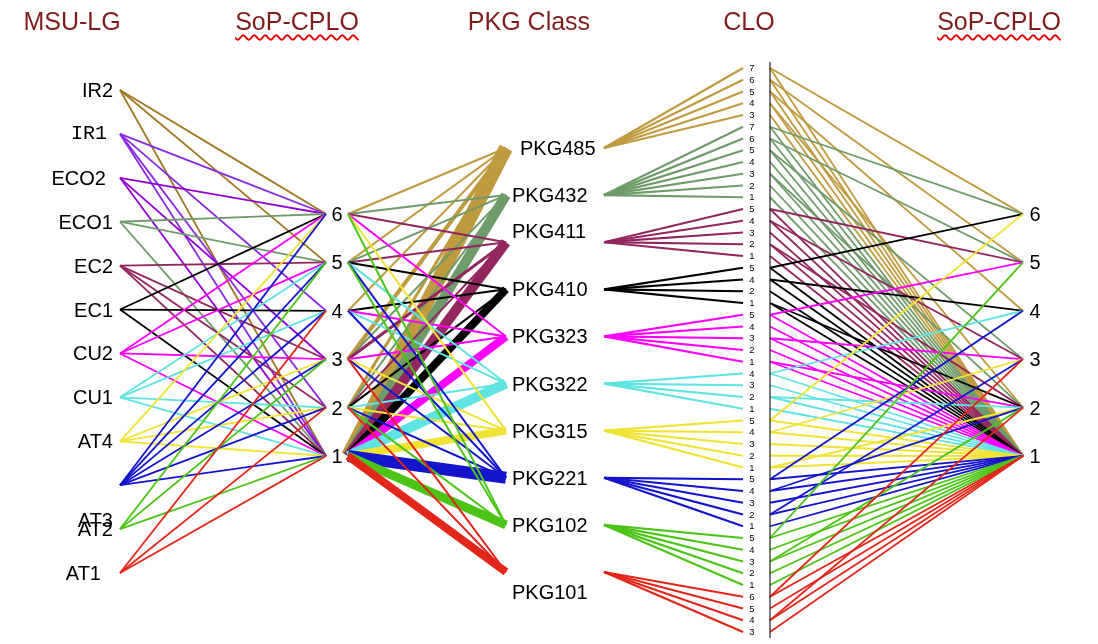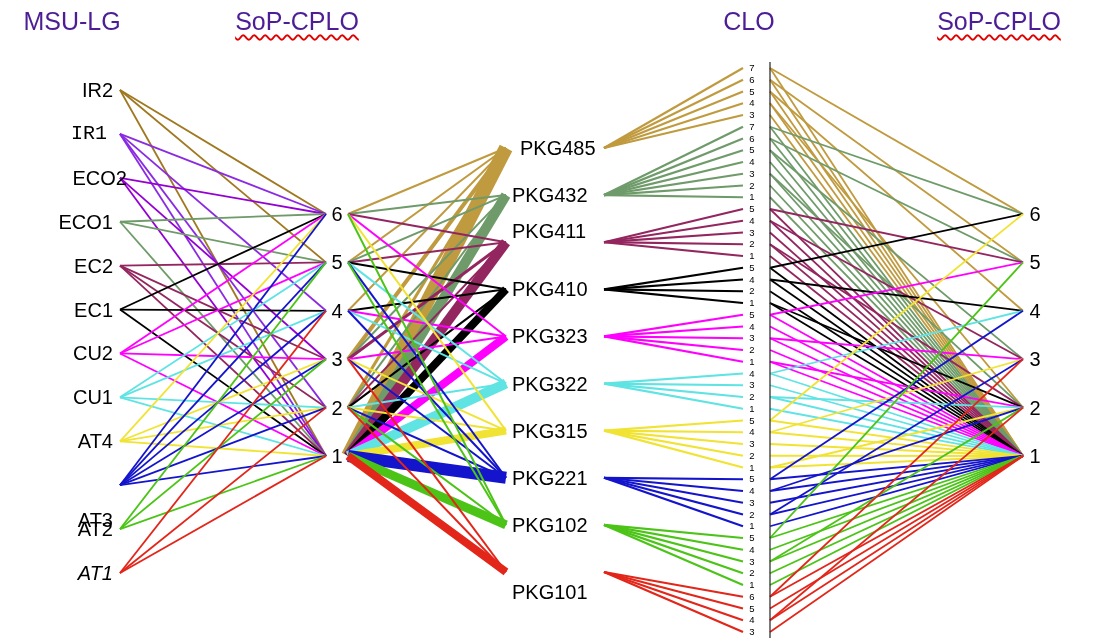--- a/index.html
+++ b/index.html
@@ -3,21 +3,21 @@
 <meta charset="utf-8">
 <style>
   html,body{margin:0;padding:0;background:#fff;}
   #canvas{
     position:relative;width:1098px;height:644px;background:#fff;overflow:hidden;
     font-family:"Liberation Sans",sans-serif;color:#000;
   }
   #edges{position:absolute;left:0;top:0;width:1098px;height:644px;}
   .hdr{
     position:absolute;top:6px;transform:translateX(-50%);
-    font-size:25px;line-height:1.2;white-space:nowrap;color:#4c1d95;
+    font-size:25px;line-height:1.2;white-space:nowrap;color:#7f1d1d;
   }
   .misspelled{
     text-decoration:underline wavy #e10000;
     text-decoration-thickness:2px;
     text-underline-offset:4px;
     text-decoration-skip-ink:none;
   }
   .node{
     position:absolute;font-size:20px;line-height:1;white-space:nowrap;color:#000;
   }
@@ -246,35 +246,36 @@
       <line x1="348" y1="262.4" x2="506" y2="524.8888888888889" stroke="#4cc417" stroke-width="2" stroke-linecap="butt"></line>
       <line x1="348" y1="407.6" x2="506" y2="524.8888888888889" stroke="#4cc417" stroke-width="2" stroke-linecap="butt"></line>
       <line x1="348" y1="456" x2="506" y2="524.8888888888889" stroke="#4cc417" stroke-width="9" stroke-linecap="butt"></line>
       <line x1="348" y1="359.2" x2="506" y2="572" stroke="#e2261a" stroke-width="2" stroke-linecap="butt"></line>
       <line x1="348" y1="407.6" x2="506" y2="572" stroke="#e2261a" stroke-width="2" stroke-linecap="butt"></line>
       <line x1="348" y1="456" x2="506" y2="572" stroke="#e2261a" stroke-width="8" stroke-linecap="butt"></line>
       <line x1="770" y1="62" x2="770" y2="638" stroke="#222222" stroke-width="1.2" stroke-linecap="butt"></line>
     </svg>
   <div class="hdr" style="left:72px">MSU-LG</div>
   <div class="hdr misspelled" style="left:297px">SoP-CPLO</div>
+  <div class="hdr" style="left:529px">PKG Class</div>
   <div class="hdr" style="left:749px">CLO</div>
   <div class="hdr misspelled" style="left:999px">SoP-CPLO</div>
   <div id="nodes">
       <div class="node right-align" style="left: 113px; top: 90px;">IR2</div>
       <div class="node right-align" style="left: 107px; top: 133.909px; font-family: Liberation Mono, monospace;">IR1</div>
-      <div class="node right-align" style="left: 127px; top: 177.818px;">ECO2</div>
+      <div class="node right-align" style="left: 106px; top: 177.818px;">ECO2</div>
       <div class="node right-align" style="left: 113px; top: 221.727px;">ECO1</div>
       <div class="node right-align" style="left: 113px; top: 265.636px;">EC2</div>
       <div class="node right-align" style="left: 113px; top: 309.545px;">EC1</div>
       <div class="node right-align" style="left: 113px; top: 353.455px;">CU2</div>
       <div class="node right-align" style="left: 113px; top: 397.364px;">CU1</div>
       <div class="node right-align" style="left: 113px; top: 441.273px; text-align: center;">AT4</div>
       <div class="node right-align" style="left: 113px; top: 487px; margin-top: 33px;">AT3</div>
       <div class="node right-align" style="left: 113px; top: 529.091px;">AT2</div>
-      <div class="node right-align" style="left: 113px; top: 573px; font-style: italic;">AT1</div>
+      <div class="node right-align" style="left: 101px; top: 573px;">AT1</div>
       <div class="node center" style="left: 337px; top: 214px;">6</div>
       <div class="node center" style="left: 337px; top: 262.4px;">5</div>
       <div class="node center" style="left: 337px; top: 310.8px;">4</div>
       <div class="node center" style="left: 337px; top: 359.2px;">3</div>
       <div class="node center" style="left: 337px; top: 407.6px;">2</div>
       <div class="node center" style="left: 337px; top: 456px;">1</div>
       <div class="node left-align" style="left: 512px; top: 148px; margin-left: 8px;">PKG485</div>
       <div class="node left-align" style="left: 512px; top: 195.111px;">PKG432</div>
       <div class="node left-align" style="left: 512px; top: 231px;">PKG411</div>
       <div class="node left-align" style="left: 512px; top: 289.333px;">PKG410</div>

